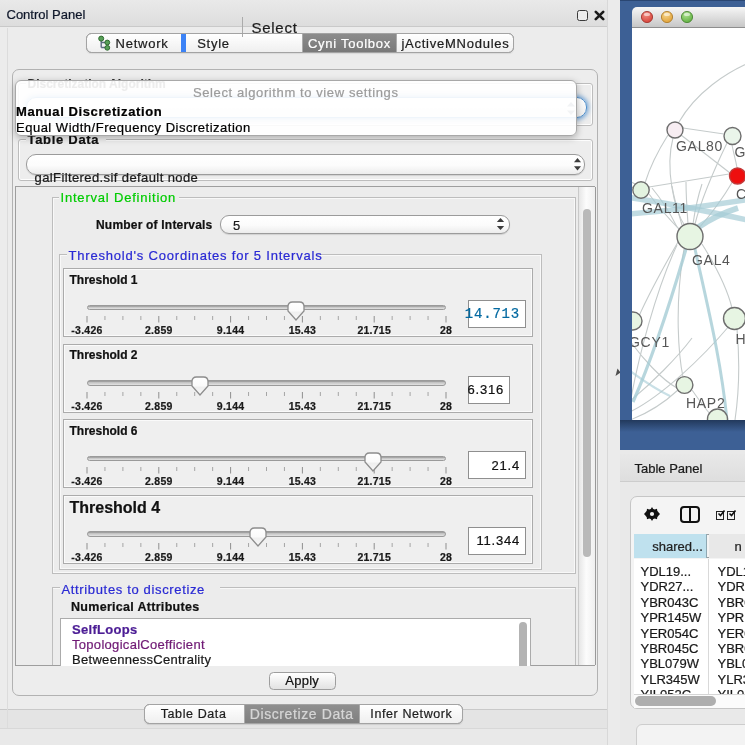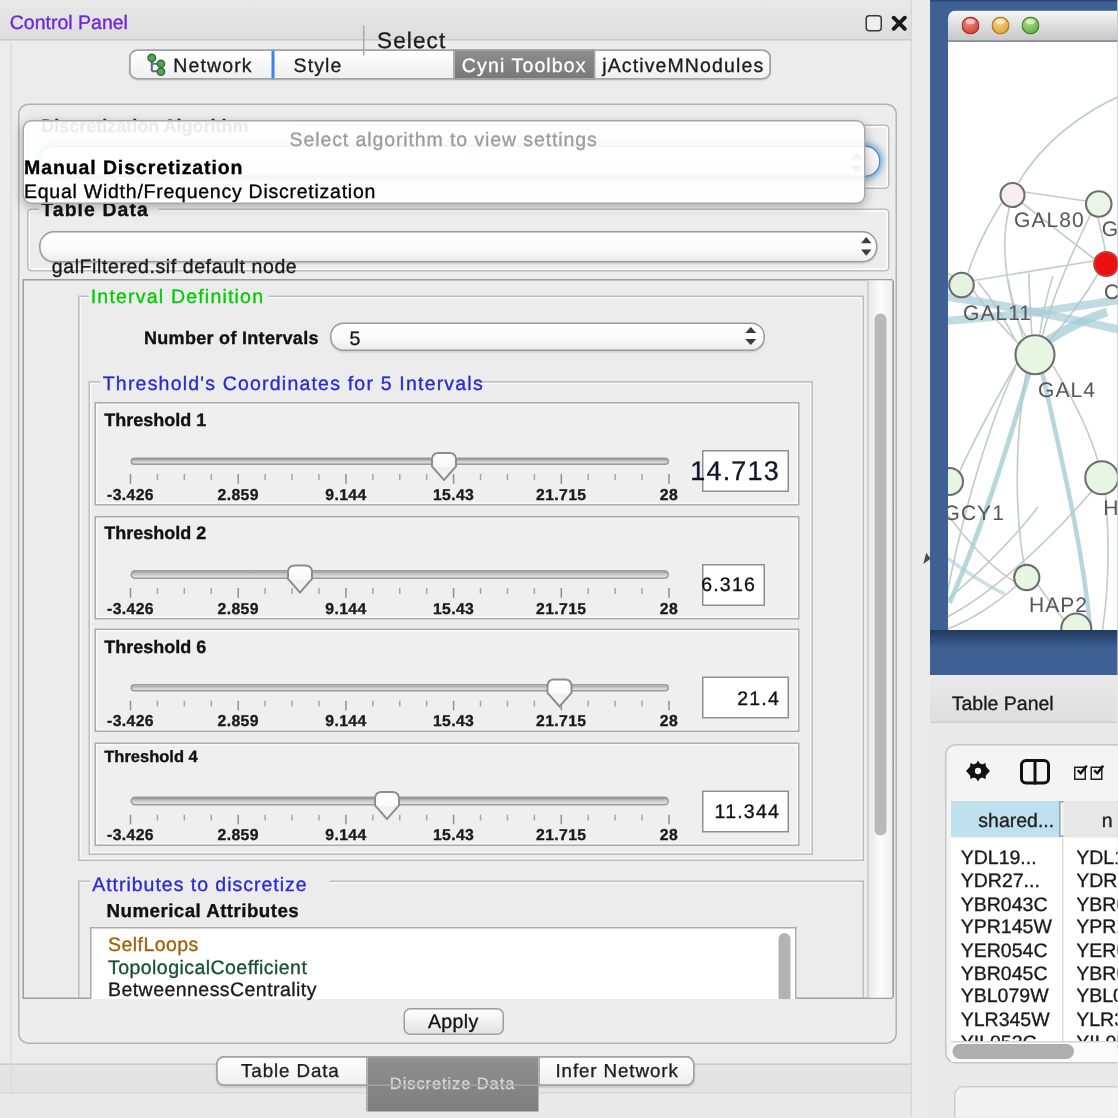--- a/index.html
+++ b/index.html
@@ -2,36 +2,36 @@
 <html><head><meta charset="utf-8"><style>
 html,body{margin:0;padding:0;}
 body{width:745px;height:745px;position:relative;overflow:hidden;
  background:#e9e9e9;font-family:"Liberation Sans",sans-serif;
  -webkit-font-smoothing:antialiased;-webkit-text-stroke:0.22px currentColor;}
 div{box-sizing:border-box;}
 .t{position:absolute;white-space:nowrap;}
 </style></head><body>
 
 <div style="position:absolute;left:0px;top:0px;width:608px;height:27px;background:linear-gradient(#e9e9e9,#dddddd);border-bottom:1px solid #c9c9c9;"></div>
-<div class="t" style="position:absolute;left:6.5px;top:6.5px;width:200px;height:16px;font-size:13px;color:#6d28d9;">Control Panel</div>
+<div class="t" style="position:absolute;left:6.5px;top:6.5px;width:200px;height:16px;font-size:13px;color:#0f172a;">Control Panel</div>
 <div style="position:absolute;left:577px;top:10px;width:10.5px;height:10.5px;border:1.7px solid #3a3a3a;border-radius:2.5px;background:#eee;"></div>
 <svg style="position:absolute;left:593.5px;top:10px" width="11" height="11" viewBox="0 0 11 11">
     <path d="M1.8 1.8 L9.2 9.2 M9.2 1.8 L1.8 9.2" stroke="#1a1a1a" stroke-width="2.6" stroke-linecap="round"></path>
   </svg>
 <div style="position:absolute;left:0px;top:27px;width:608px;height:682px;background:#ececec;z-index:-2;"></div>
 <div style="position:absolute;left:0px;top:709px;width:608px;height:19px;background:#e4e4e4;z-index:-2;"></div>
 <div style="position:absolute;left:7px;top:28px;width:1px;height:700px;background:#dcdcdc;"></div>
 <div style="position:absolute;left:85.5px;top:33px;width:428.5px;height:20px;border:1px solid #a3a3a3;border-radius:5.5px;background:linear-gradient(#ffffff,#efefef);box-shadow:0 1px 1px rgba(0,0,0,0.08);display:flex;overflow:hidden;"></div>
 <div style="position:absolute;left:85.5px;top:33px;width:95px;height:20px;display:flex;align-items:center;justify-content:center;font-size:13px;letter-spacing:0.75px;color:#1d1d1d;"><svg width="13" height="16" viewBox="0 0 13 16" style="margin-right:5px;flex:none">
       <path d="M3.2 4.5 L3.2 12.5 M3.2 7.5 L8 7.5 M3.2 12.5 L8 12.5" stroke="#5d6b80" stroke-width="1.4" fill="none"></path>
       <circle cx="3.2" cy="3.6" r="2.5" fill="#58a058" stroke="#2f6b2f" stroke-width="1"></circle>
       <circle cx="9.3" cy="7.5" r="2.4" fill="#58a058" stroke="#2f6b2f" stroke-width="1"></circle>
       <circle cx="9.3" cy="12.8" r="2.4" fill="#58a058" stroke="#2f6b2f" stroke-width="1"></circle>
     </svg>Network</div>
-<div style="position:absolute;left:180.5px;top:33px;width:61px;height:20px;display:flex;align-items:center;justify-content:center;font-size:13px;letter-spacing:0.75px;color:#1d1d1d;border-left:2px solid #3b82f6;">Style</div>
+<div style="position:absolute;left:180.5px;top:33px;width:61px;height:20px;display:flex;align-items:center;justify-content:center;font-size:13px;letter-spacing:0.75px;color:#1d1d1d;border-left:5px solid #3b82f6;">Style</div>
 <div style="position:absolute;left:241.5px;top:17px;width:65px;height:20px;display:flex;align-items:center;justify-content:center;font-size:15px;letter-spacing:0.75px;color:#1d1d1d;border-left:1px solid #ababab;">Select</div>
 <div style="position:absolute;left:302.0px;top:33px;width:94px;height:20px;display:flex;align-items:center;justify-content:center;font-size:13px;letter-spacing:0.75px;background:linear-gradient(#8d8d8d,#787878);color:#fff;border-radius:0;border-left:1px solid #ababab;">Cyni Toolbox</div>
 <div style="position:absolute;left:396.0px;top:33px;width:118px;height:20px;display:flex;align-items:center;justify-content:center;font-size:13px;letter-spacing:0.75px;color:#1d1d1d;border-left:1px solid #ababab;">jActiveMNodules</div>
 <div style="position:absolute;left:85.5px;top:33px;width:428.5px;height:20px;border:1px solid #a3a3a3;border-radius:5.5px;pointer-events:none;"></div>
 <div style="position:absolute;left:12px;top:68.5px;width:586px;height:627px;background:#ededed;border:1px solid #b2b2b2;border-radius:7px;"></div>
 <div style="position:absolute;left:17.5px;top:82.5px;width:575.5px;height:43px;border:1px solid #bdbdbd;border-radius:3px;box-shadow:inset 0 0 0 1px #fdfdfd;"></div>
 <div class="t" style="position:absolute;left:25.5px;top:76.5px;width:170px;height:12px;font-size:12px;font-weight:bold;color:#333;background:#ededed;padding:0 2px;">Discretization Algorithm</div>
 <div style="position:absolute;left:26px;top:97px;width:561px;height:20.5px;background:linear-gradient(#ffffff,#ededed);border:1.6px solid #4f8fcc;border-radius:10px;box-shadow:0 0 4px 1.5px rgba(90,150,210,0.8);"></div>
 <svg style="position:absolute;left:566px;top:101.5px" width="10" height="13" viewBox="0 0 10 13">
     <path d="M5 0 L9 4.4 L1 4.4 Z" fill="#6b7b8b"></path>
@@ -93,21 +93,21 @@
     <defs>
       <linearGradient id="thg1" x1="0" y1="0" x2="0" y2="1">
         <stop offset="0" stop-color="#ffffff"></stop>
         <stop offset="0.5" stop-color="#fafafa"></stop>
         <stop offset="0.56" stop-color="#efefef"></stop>
         <stop offset="1" stop-color="#f7f7f7"></stop>
       </linearGradient>
     </defs>
     <path d="M1 5.5 Q1 1 5.5 1 L12.5 1 Q17 1 17 5.5 L17 10 L9 19 L1 10 Z" fill="url(#thg1)" stroke="#8d8d8d" stroke-width="1.3"></path>
   </svg>
-<div style="position:absolute;left:468px;top:300.0px;width:58px;height:28px;background:#ffffff;border:1px solid #8f8f8f;font-size:18px;letter-spacing:0.8px;color:#0f172a;display:flex;align-items:center;justify-content:flex-end;padding-right:5px;">14.713</div>
+<div style="position:absolute;left:468px;top:300.0px;width:58px;height:28px;background:#ffffff;border:1px solid #8f8f8f;font-size:14px;letter-spacing:0.8px;color:#0369a1;display:flex;align-items:center;justify-content:flex-end;padding-right:5px;font-family:Liberation Mono, monospace;">14.713</div>
 <div style="position:absolute;left:63px;top:343.6px;width:469.5px;height:69px;background:#efefef;border:1px solid #ababab;box-shadow:inset 0 0 0 1px #fafafa;"></div>
 <div class="t" style="position:absolute;left:69.5px;top:348.1px;width:110px;height:13px;font-size:12px;font-weight:bold;color:#111;">Threshold 2</div>
 <div style="position:absolute;left:87.0px;top:380.1px;width:359.0px;height:5.5px;background:linear-gradient(#8f8f8f,#c2c2c2 35%,#e3e3e3);border-radius:3px;border:0.5px solid #9a9a9a;"></div>
 <svg style="position:absolute;left:86.0px;top:391.6px" width="361" height="7" viewBox="0 0 361 7">
     <line x1="1.00" y1="0" x2="1.00" y2="6.5" stroke="#8f8f8f" stroke-width="1"></line>
     <line x1="18.95" y1="0" x2="18.95" y2="4" stroke="#a5a5a5" stroke-width="1"></line>
     <line x1="36.90" y1="0" x2="36.90" y2="4" stroke="#a5a5a5" stroke-width="1"></line>
     <line x1="54.85" y1="0" x2="54.85" y2="4" stroke="#a5a5a5" stroke-width="1"></line>
     <line x1="72.80" y1="0" x2="72.80" y2="6.5" stroke="#8f8f8f" stroke-width="1"></line>
     <line x1="90.75" y1="0" x2="90.75" y2="4" stroke="#a5a5a5" stroke-width="1"></line>
@@ -183,21 +183,21 @@
         <stop offset="0" stop-color="#ffffff"></stop>
         <stop offset="0.5" stop-color="#fafafa"></stop>
         <stop offset="0.56" stop-color="#efefef"></stop>
         <stop offset="1" stop-color="#f7f7f7"></stop>
       </linearGradient>
     </defs>
     <path d="M1 5.5 Q1 1 5.5 1 L12.5 1 Q17 1 17 5.5 L17 10 L9 19 L1 10 Z" fill="url(#thg3)" stroke="#8d8d8d" stroke-width="1.3"></path>
   </svg>
 <div style="position:absolute;left:468px;top:451.2px;width:58px;height:28px;background:#ffffff;border:1px solid #8f8f8f;font-size:13px;letter-spacing:0.8px;color:#111;display:flex;align-items:center;justify-content:flex-end;padding-right:5px;">21.4</div>
 <div style="position:absolute;left:63px;top:494.8px;width:469.5px;height:69px;background:#efefef;border:1px solid #ababab;box-shadow:inset 0 0 0 1px #fafafa;"></div>
-<div class="t" style="position:absolute;left:69.5px;top:499.3px;width:110px;height:13px;font-size:11px;font-weight:bold;color:#111;">Threshold 4</div>
+<div class="t" style="position:absolute;left:69.5px;top:499.3px;width:110px;height:13px;font-size:16px;font-weight:bold;color:#111;">Threshold 4</div>
 <div style="position:absolute;left:87.0px;top:531.3px;width:359.0px;height:5.5px;background:linear-gradient(#8f8f8f,#c2c2c2 35%,#e3e3e3);border-radius:3px;border:0.5px solid #9a9a9a;"></div>
 <svg style="position:absolute;left:86.0px;top:542.8px" width="361" height="7" viewBox="0 0 361 7">
     <line x1="1.00" y1="0" x2="1.00" y2="6.5" stroke="#8f8f8f" stroke-width="1"></line>
     <line x1="18.95" y1="0" x2="18.95" y2="4" stroke="#a5a5a5" stroke-width="1"></line>
     <line x1="36.90" y1="0" x2="36.90" y2="4" stroke="#a5a5a5" stroke-width="1"></line>
     <line x1="54.85" y1="0" x2="54.85" y2="4" stroke="#a5a5a5" stroke-width="1"></line>
     <line x1="72.80" y1="0" x2="72.80" y2="6.5" stroke="#8f8f8f" stroke-width="1"></line>
     <line x1="90.75" y1="0" x2="90.75" y2="4" stroke="#a5a5a5" stroke-width="1"></line>
     <line x1="108.70" y1="0" x2="108.70" y2="4" stroke="#a5a5a5" stroke-width="1"></line>
     <line x1="126.65" y1="0" x2="126.65" y2="4" stroke="#a5a5a5" stroke-width="1"></line>
@@ -230,30 +230,30 @@
         <stop offset="1" stop-color="#f7f7f7"></stop>
       </linearGradient>
     </defs>
     <path d="M1 5.5 Q1 1 5.5 1 L12.5 1 Q17 1 17 5.5 L17 10 L9 19 L1 10 Z" fill="url(#thg4)" stroke="#8d8d8d" stroke-width="1.3"></path>
   </svg>
 <div style="position:absolute;left:468px;top:526.8px;width:58px;height:28px;background:#ffffff;border:1px solid #8f8f8f;font-size:13px;letter-spacing:0.8px;color:#111;display:flex;align-items:center;justify-content:flex-end;padding-right:5px;">11.344</div>
 <div style="position:absolute;left:52px;top:587px;width:524px;height:78px;border:1px solid #bdbdbd;border-bottom:none;box-shadow:inset 0 1px 0 #f8f8f8;"></div>
 <div class="t" style="position:absolute;left:59.5px;top:581.5px;width:160px;height:12px;font-size:13px;letter-spacing:0.65px;color:#2a2ad4;background:#ececec;padding:0 2px;">Attributes to discretize</div>
 <div class="t" style="position:absolute;left:71px;top:600px;width:160px;height:13px;font-size:12.5px;letter-spacing:0.3px;font-weight:bold;color:#111;">Numerical Attributes</div>
 <div style="position:absolute;left:59.5px;top:618px;width:471.5px;height:47.7px;background:#ffffff;border:1px solid #ababab;border-bottom:none;overflow:hidden;"></div>
-<div class="t" style="position:absolute;left:72px;top:622px;width:300px;height:13px;font-size:13px;letter-spacing:0.3px;color:#a16207;">SelfLoops</div>
-<div class="t" style="position:absolute;left:72px;top:637px;width:300px;height:13px;font-size:13px;letter-spacing:0.3px;color:#14532d;">TopologicalCoefficient</div>
+<div class="t" style="position:absolute;left:72px;top:622px;width:300px;height:13px;font-size:13px;letter-spacing:0.3px;color:#4c1d95;font-weight:bold;">SelfLoops</div>
+<div class="t" style="position:absolute;left:72px;top:637px;width:300px;height:13px;font-size:13px;letter-spacing:0.3px;color:#701a75;">TopologicalCoefficient</div>
 <div class="t" style="position:absolute;left:72px;top:652px;width:300px;height:13px;font-size:13px;letter-spacing:0.3px;color:#1a1a1a;">BetweennessCentrality</div>
 <div style="position:absolute;left:519px;top:621.5px;width:8px;height:44.2px;background:#b3b3b3;border-radius:4px 4px 0 0;"></div>
 <div style="position:absolute;left:577.5px;top:187.3px;width:18px;height:477.7px;background:linear-gradient(90deg,#e6e6e6,#fcfcfc 45%,#efefef);border-left:1px solid #c9c9c9;border-right:1px solid #999999;"></div>
 <div style="position:absolute;left:582.5px;top:208.5px;width:8px;height:348.5px;background:#b9b9b9;border-radius:4px;"></div>
 <div style="position:absolute;left:268.7px;top:671.9px;width:67px;height:18px;background:linear-gradient(#ffffff,#e2e2e2);border:1px solid #9e9e9e;border-radius:4.5px;display:flex;align-items:center;justify-content:center;font-size:13px;letter-spacing:0.25px;color:#111;">Apply</div>
 <div style="position:absolute;left:143.7px;top:704px;width:319.2px;height:19.6px;border:1px solid #a3a3a3;border-radius:5.5px;background:linear-gradient(#ffffff,#efefef);box-shadow:0 1px 1px rgba(0,0,0,0.1);overflow:hidden;"></div>
 <div style="position:absolute;left:143.7px;top:704px;width:99.8px;height:19.6px;display:flex;align-items:center;justify-content:center;font-size:12.5px;letter-spacing:0.6px;color:#1d1d1d;">Table Data</div>
-<div style="position:absolute;left:243.5px;top:704px;width:115.4px;height:37px;display:flex;align-items:center;justify-content:center;font-size:11px;letter-spacing:0.6px;background:linear-gradient(#909090,#7e7e7e);color:#d6d6d6;border-left:1px solid #ababab;">Discretize Data</div>
+<div style="position:absolute;left:243.5px;top:704px;width:115.4px;height:20px;display:flex;align-items:center;justify-content:center;font-size:14px;letter-spacing:0.6px;background:linear-gradient(#909090,#7e7e7e);color:#d6d6d6;border-left:1px solid #ababab;">Discretize Data</div>
 <div style="position:absolute;left:358.9px;top:704px;width:104px;height:19.6px;display:flex;align-items:center;justify-content:center;font-size:12.5px;letter-spacing:0.6px;color:#1d1d1d;border-left:1px solid #ababab;">Infer Network</div>
 <div style="position:absolute;left:143.7px;top:704px;width:319.2px;height:19.6px;border:1px solid #a3a3a3;border-radius:5.5px;pointer-events:none;"></div>
 <div style="position:absolute;left:0px;top:708.5px;width:608px;height:1px;background:#c9c9c9;z-index:-1;"></div>
 <div style="position:absolute;left:0px;top:728px;width:608px;height:1px;background:#d8d8d8;z-index:-1;"></div>
 <div style="position:absolute;left:14.5px;top:80px;width:562.5px;height:55.5px;background:rgba(255,255,255,0.91);border:1px solid #a8a8a8;border-radius:6px;box-shadow:0 2px 7px rgba(0,0,0,0.28);z-index:50;"></div>
 <div class="t" style="position:absolute;left:14.5px;top:84.5px;width:562.5px;height:14px;font-size:13px;letter-spacing:0.6px;color:#9c9c9c;text-align:center;z-index:51;">Select algorithm to view settings</div>
 <div class="t" style="position:absolute;left:16px;top:104px;width:400px;height:14px;font-size:13px;letter-spacing:0.6px;font-weight:bold;color:#000;z-index:51;">Manual Discretization</div>
 <div class="t" style="position:absolute;left:16px;top:120px;width:400px;height:14px;font-size:13px;letter-spacing:0.5px;color:#000;z-index:51;">Equal Width/Frequency Discretization</div>
 <div style="position:absolute;left:608px;top:0px;width:12px;height:745px;background:#ebebeb;"></div>
 <div style="position:absolute;left:607px;top:0px;width:1px;height:745px;background:#d8d8d8;"></div>

